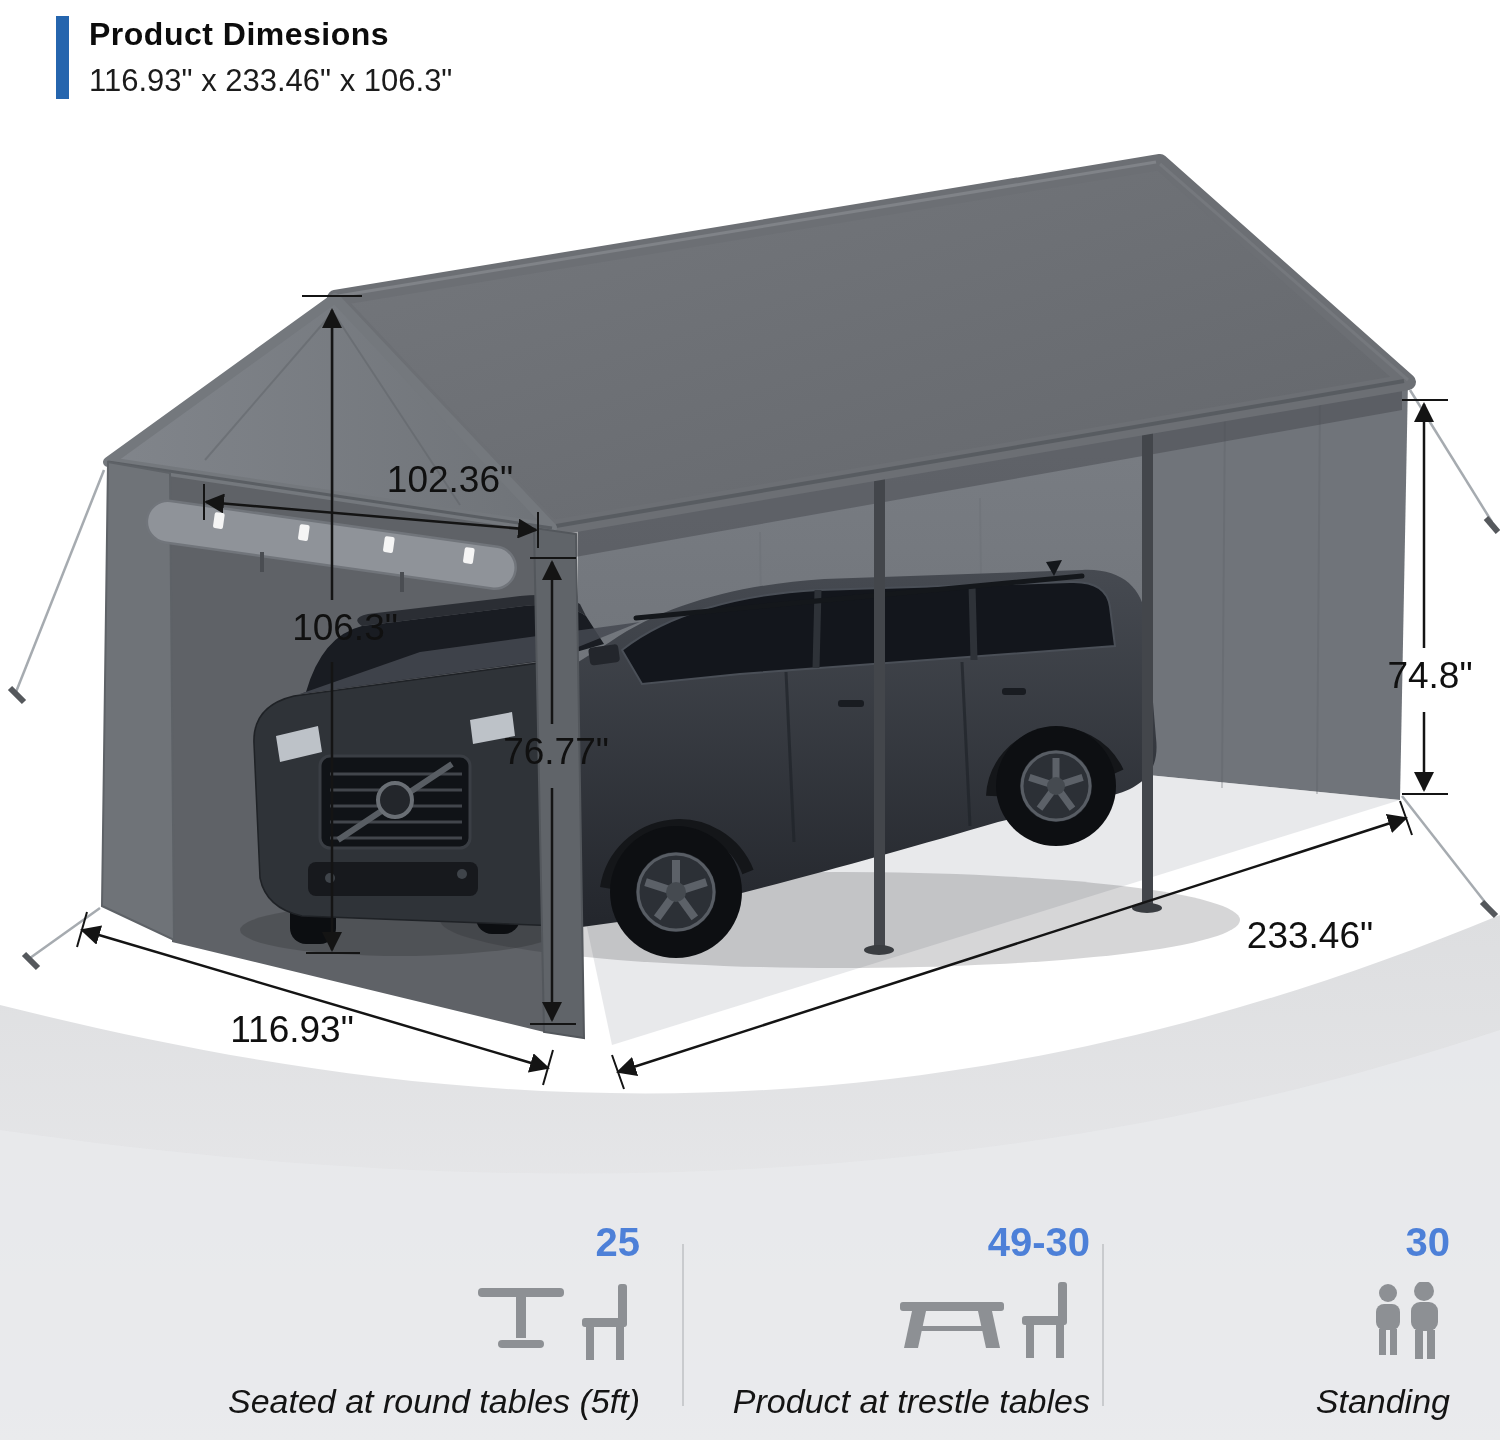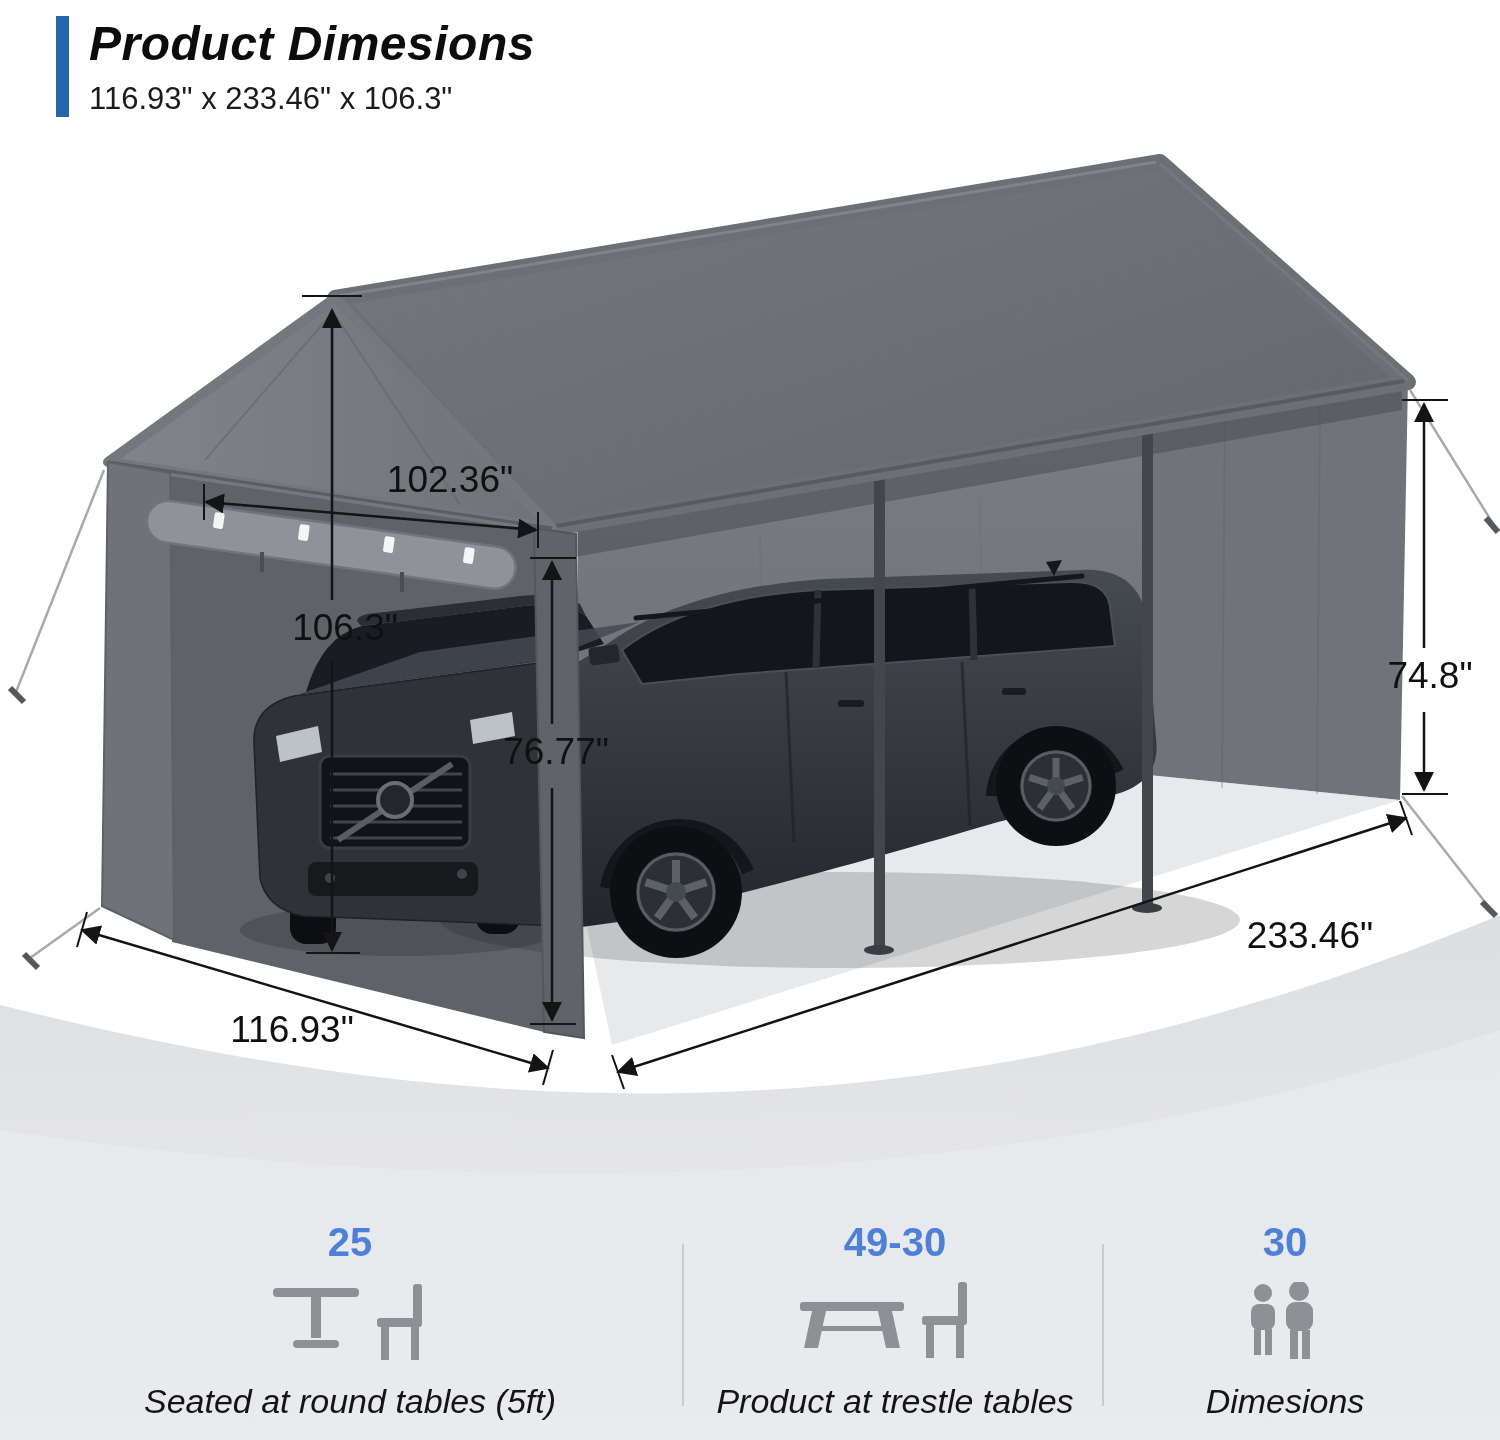--- a/index.html
+++ b/index.html
@@ -2,29 +2,29 @@
 <html><head>
 <meta charset="utf-8">
 <style>
   html,body{margin:0;padding:0;background:#fff;}
   .page{position:relative;width:1500px;height:1440px;background:#fff;overflow:hidden;
         font-family:"Liberation Sans", sans-serif;}
   .scene{position:absolute;left:0;top:0;width:1500px;height:1440px;display:block;}
   
   .header{position:absolute;left:56px;top:16px;display:flex;gap:20px;z-index:3;}
   .accent-bar{width:13px;background:#2565ae;}
-  .header h1{margin:0;font-size:48px;font-weight:800;color:#0c0c0c;letter-spacing:.5px;font-style:italic;}
+  .header h1{margin:0;font-size:32px;font-weight:800;color:#0c0c0c;letter-spacing:.5px;}
   .subtitle{margin-top:10px;font-size:31px;color:#1b1b1b;}
   
   .dim{font-family:"Liberation Sans",sans-serif;font-size:37px;font-weight:500;fill:#101010;}
   .dimline{stroke:#141414;stroke-width:2.5;fill:none;}
   .tick{stroke:#141414;stroke-width:2;}
   
   .capacity{position:absolute;left:0;top:1222px;width:1500px;height:210px;z-index:3;}
-  .cap-col{position:absolute;display:flex;flex-direction:column;align-items:center;gap:20px;}
+  .cap-col{position:absolute;display:flex;flex-direction:column;align-items:flex-end;gap:20px;}
   .cap-col.c1{left:60px;width:580px;}
   .cap-col.c2{left:700px;width:390px;}
   .cap-col.c3{left:1120px;width:330px;}
   .count{font-size:40px;font-weight:700;color:#4d80d8;line-height:1;}
   .cap-label{font-size:34px;color:#141414;white-space:nowrap;font-style:italic;}
   .cap-icon{height:80px;}
   .divider{position:absolute;top:22px;width:2px;height:162px;background:#c9cbce;}
   .divider.d1{left:682px;} .divider.d2{left:1102px;}
 </style>
 </head>
@@ -284,17 +284,17 @@
       <svg class="cap-icon" viewBox="0 0 80 78" width="80" height="78" fill="#8d9094">
         <circle cx="18" cy="10" r="9"></circle>
         <rect x="6" y="21" width="24" height="26" rx="8"></rect>
         <rect x="9" y="46" width="7" height="26"></rect>
         <rect x="20" y="46" width="7" height="26"></rect>
         <circle cx="54" cy="8" r="10"></circle>
         <rect x="41" y="19" width="27" height="29" rx="9"></rect>
         <rect x="45" y="47" width="8" height="29"></rect>
         <rect x="57" y="47" width="8" height="29"></rect>
       </svg>
-      <div class="cap-label">Dimesions</div>
+      <div class="cap-label">Standing</div>
     </div>
   </div>
 
 </div>
 
 </body></html>

